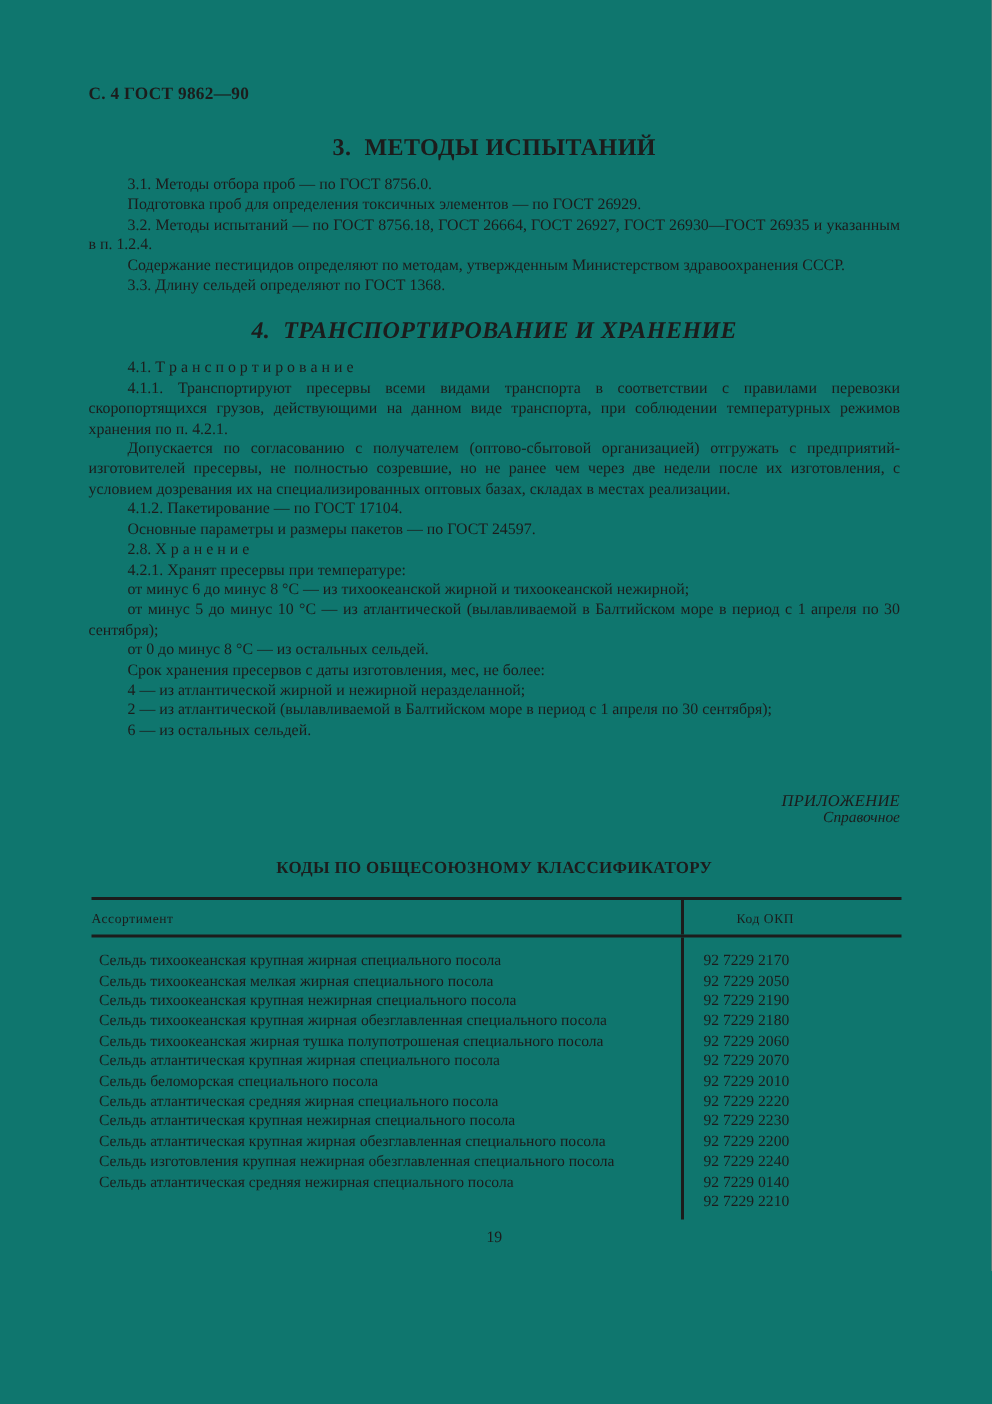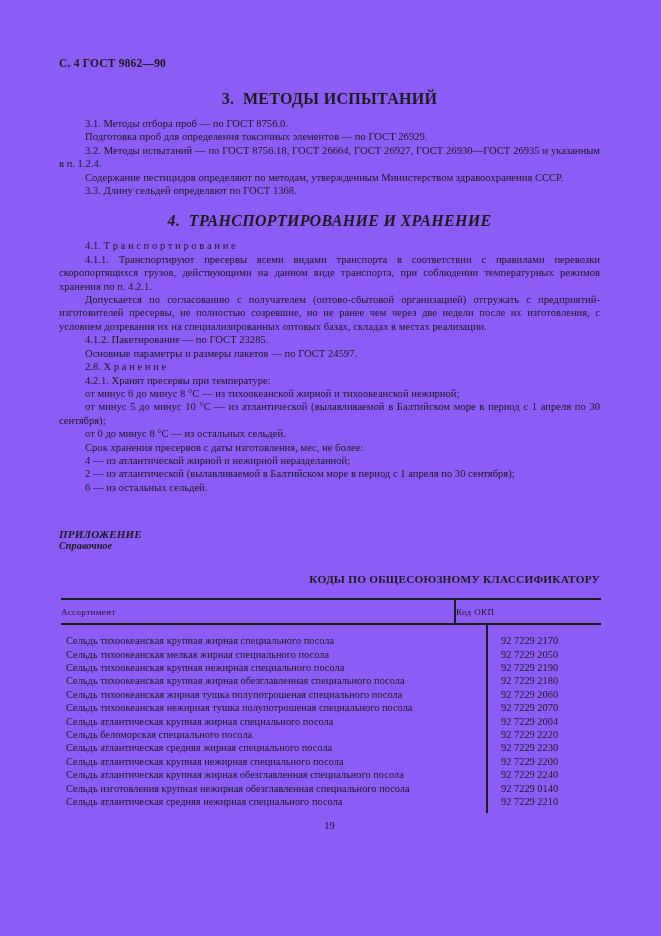--- a/index.html
+++ b/index.html
@@ -2,21 +2,21 @@
 <html><head>
 <meta charset="utf-8">
 <style>
   * { margin: 0; padding: 0; box-sizing: border-box; }
   html, body { background: #888; }
   .page {
     position: relative;
     width: 661px;
     height: 936px;
     margin: 0 auto;
-    background: #8b5cf6;
+    background: #0f766e;
     color: #1c1c1c;
     font-family: "Liberation Serif", "DejaVu Serif", serif;
     padding: 57px 61px 0 59px;
     overflow: hidden;
   }
   .doc-header {
     font-size: 11.5px;
     font-weight: bold;
     letter-spacing: 0.2px;
   }
@@ -31,52 +31,51 @@
   .sec-title.s4 { margin-top: 15px; font-style: italic; }
   .para-block { margin-top: 9px; }
   .para {
     font-size: 10.6px;
     line-height: 13.4px;
     text-align: justify;
     text-indent: 26px;
   }
   .appendix {
     margin-top: 34px;
-    text-align: left;
+    text-align: right;
     font-style: italic;
-    font-weight: bold;
   }
   .appendix-label { font-size: 11px; letter-spacing: 0.2px; }
   .appendix-sublabel { font-size: 10.3px; }
   .appendix-title {
     margin-top: 22px;
     font-size: 11.3px;
     font-weight: bold;
-    text-align: right;
+    text-align: center;
     letter-spacing: 0.2px;
     font-family: Liberation Serif, serif;
   }
   .okp-table {
     margin-top: 13px;
     margin-left: 2px;
     width: 540px;
     border-top: 2px solid #1c1c1c;
   }
   .okp-head {
     display: flex;
     border-bottom: 2px solid #1c1c1c;
   }
   .okp-head-cell {
     font-size: 9px;
     letter-spacing: 0.4px;
     padding: 7px 0 6px 0;
   }
   .okp-head-cell.left { width: 393px; }
-  .okp-head-cell.right { flex: 1; border-left: 2px solid #1c1c1c; }
-  .okp-body { display: flex; gap: 32px; }
+  .okp-head-cell.right { flex: 1; border-left: 2px solid #1c1c1c; padding-left: 35px; }
+  .okp-body { display: flex; }
   .okp-names {
     width: 393px;
     padding: 9px 0 5px 5px;
   }
   .okp-codes {
     flex: 1;
     border-left: 2px solid #1c1c1c;
     padding: 9px 0 5px 13px;
   }
   .okp-line {
@@ -104,21 +103,21 @@
     <p class="para">3.2. Методы испытаний — по ГОСТ 8756.18, ГОСТ 26664, ГОСТ 26927, ГОСТ 26930—ГОСТ 26935 и указанным в п. 1.2.4.</p>
     <p class="para">Содержание пестицидов определяют по методам, утвержденным Министерством здравоохранения СССР.</p>
     <p class="para">3.3. Длину сельдей определяют по ГОСТ 1368.</p>
   </div>
 
   <div class="sec-title s4">4.  ТРАНСПОРТИРОВАНИЕ И ХРАНЕНИЕ</div>
   <div class="para-block">
     <p class="para">4.1. Т р а н с п о р т и р о в а н и е</p>
     <p class="para">4.1.1. Транспортируют пресервы всеми видами транспорта в соответствии с правилами перевозки скоропортящихся грузов, действующими на данном виде транспорта, при соблюдении температурных режимов хранения по п. 4.2.1.</p>
     <p class="para">Допускается по согласованию с получателем (оптово-сбытовой организацией) отгружать с предприятий-изготовителей пресервы, не полностью созревшие, но не ранее чем через две недели после их изготовления, с условием дозревания их на специализированных оптовых базах, складах в местах реализации.</p>
-    <p class="para">4.1.2. Пакетирование — по ГОСТ 23285.</p>
+    <p class="para">4.1.2. Пакетирование — по ГОСТ 17104.</p>
     <p class="para">Основные параметры и размеры пакетов — по ГОСТ 24597.</p>
     <p class="para">2.8. Х р а н е н и е</p>
     <p class="para">4.2.1. Хранят пресервы при температуре:</p>
     <p class="para">от минус 6 до минус 8 °С — из тихоокеанской жирной и тихоокеанской нежирной;</p>
     <p class="para">от минус 5 до минус 10 °С — из атлантической (вылавливаемой в Балтийском море в период с 1 апреля по 30 сентября);</p>
     <p class="para">от 0 до минус 8 °С — из остальных сельдей.</p>
     <p class="para">Срок хранения пресервов с даты изготовления, мес, не более:</p>
     <p class="para">4 — из атлантической жирной и нежирной неразделанной;</p>
     <p class="para">2 — из атлантической (вылавливаемой в Балтийском море в период с 1 апреля по 30 сентября);</p>
     <p class="para">6 — из остальных сельдей.</p>
@@ -136,37 +135,36 @@
       <div class="okp-head-cell left">Ассортимент</div>
       <div class="okp-head-cell right">Код ОКП</div>
     </div>
     <div class="okp-body">
       <div class="okp-names">
         <div class="okp-line">Сельдь тихоокеанская крупная жирная специального посола</div>
         <div class="okp-line">Сельдь тихоокеанская мелкая жирная специального посола</div>
         <div class="okp-line">Сельдь тихоокеанская крупная нежирная специального посола</div>
         <div class="okp-line">Сельдь тихоокеанская крупная жирная обезглавленная специального посола</div>
         <div class="okp-line">Сельдь тихоокеанская жирная тушка полупотрошеная специального посола</div>
-        <div class="okp-line">Сельдь тихоокеанская нежирная тушка полупотрошеная специального посола</div>
         <div class="okp-line">Сельдь атлантическая крупная жирная специального посола</div>
         <div class="okp-line">Сельдь беломорская специального посола</div>
         <div class="okp-line">Сельдь атлантическая средняя жирная специального посола</div>
         <div class="okp-line">Сельдь атлантическая крупная нежирная специального посола</div>
         <div class="okp-line">Сельдь атлантическая крупная жирная обезглавленная специального посола</div>
         <div class="okp-line">Сельдь изготовления крупная нежирная обезглавленная специального посола</div>
         <div class="okp-line">Сельдь атлантическая средняя нежирная специального посола</div>
       </div>
       <div class="okp-codes">
         <div class="okp-line">92 7229 2170</div>
         <div class="okp-line">92 7229 2050</div>
         <div class="okp-line">92 7229 2190</div>
         <div class="okp-line">92 7229 2180</div>
         <div class="okp-line">92 7229 2060</div>
         <div class="okp-line">92 7229 2070</div>
-        <div class="okp-line">92 7229 2004</div>
+        <div class="okp-line">92 7229 2010</div>
         <div class="okp-line">92 7229 2220</div>
         <div class="okp-line">92 7229 2230</div>
         <div class="okp-line">92 7229 2200</div>
         <div class="okp-line">92 7229 2240</div>
         <div class="okp-line">92 7229 0140</div>
         <div class="okp-line">92 7229 2210</div>
       </div>
     </div>
   </div>
 

